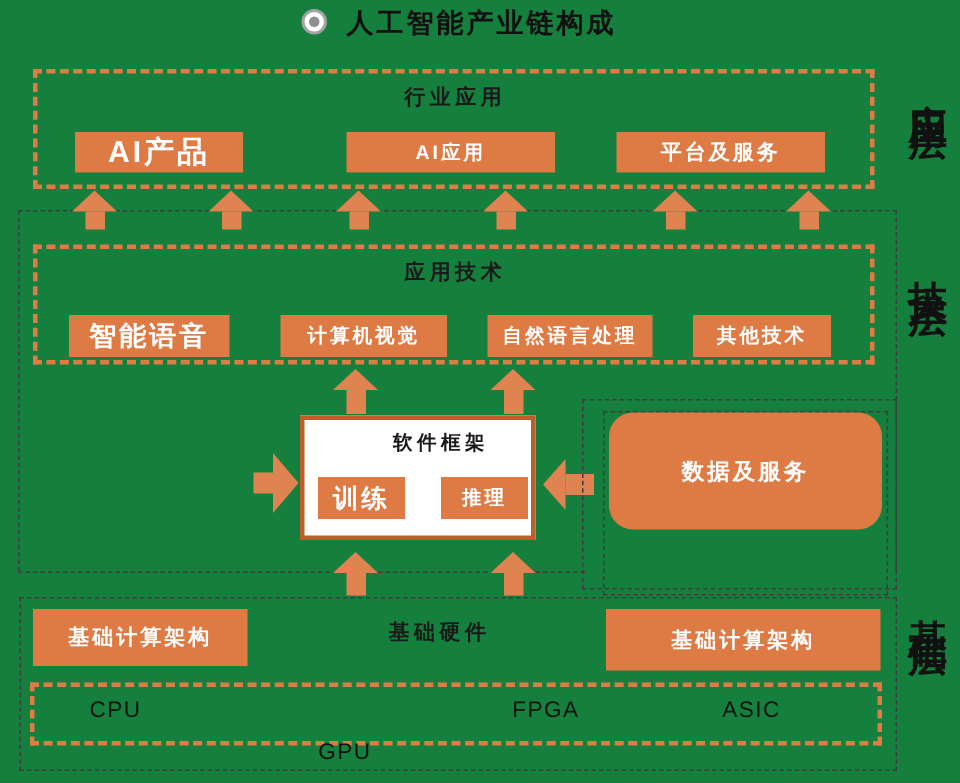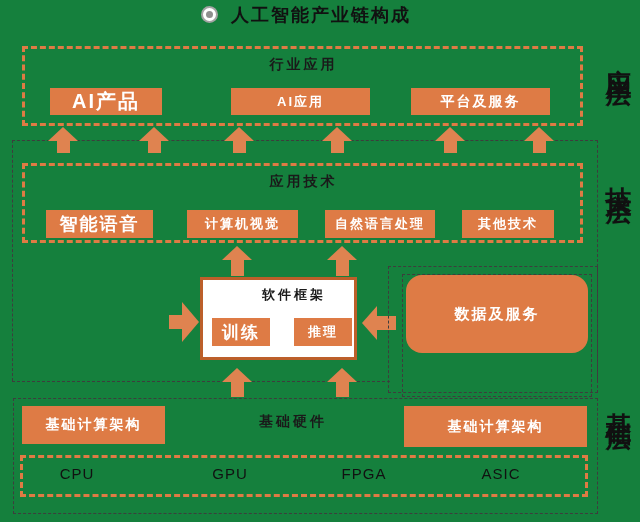--- a/index.html
+++ b/index.html
@@ -113,21 +113,21 @@
   <div class="aup" style="left:221px;top:368px;width:32px;height:29px;"></div>
   <div class="aup" style="left:326px;top:368px;width:32px;height:29px;"></div>
 
   <div class="bdash" style="left:13px;top:398px;width:585px;height:116px;"></div>
   <div class="obox" style="left:22px;top:406px;width:143px;height:38px;font-size:14px;">基础计算架构</div>
   <div class="sec-title" style="left:168px;top:413px;width:250px;">基础硬件</div>
   <div class="obox" style="left:404px;top:406px;width:183px;height:41px;font-size:14px;">基础计算架构</div>
 
   <div class="odash" style="left:20px;top:455px;width:568px;height:42px;"></div>
   <div class="chip" style="left:37px;">CPU</div>
-  <div class="chip" style="left:190px;">GPU</div>
+  <div class="chip" style="left:190px;margin-top:28px;">GPU</div>
   <div class="chip" style="left:324px;">FPGA</div>
   <div class="chip" style="left:461px;">ASIC</div>
 
   <div class="vlabel" style="top:48px;height:105px;">应用层</div>
   <div class="vlabel" style="top:166px;height:105px;">技术层</div>
   <div class="vlabel" style="top:392px;height:105px;">基础层</div>
 
 </div>
 
 </body></html>

